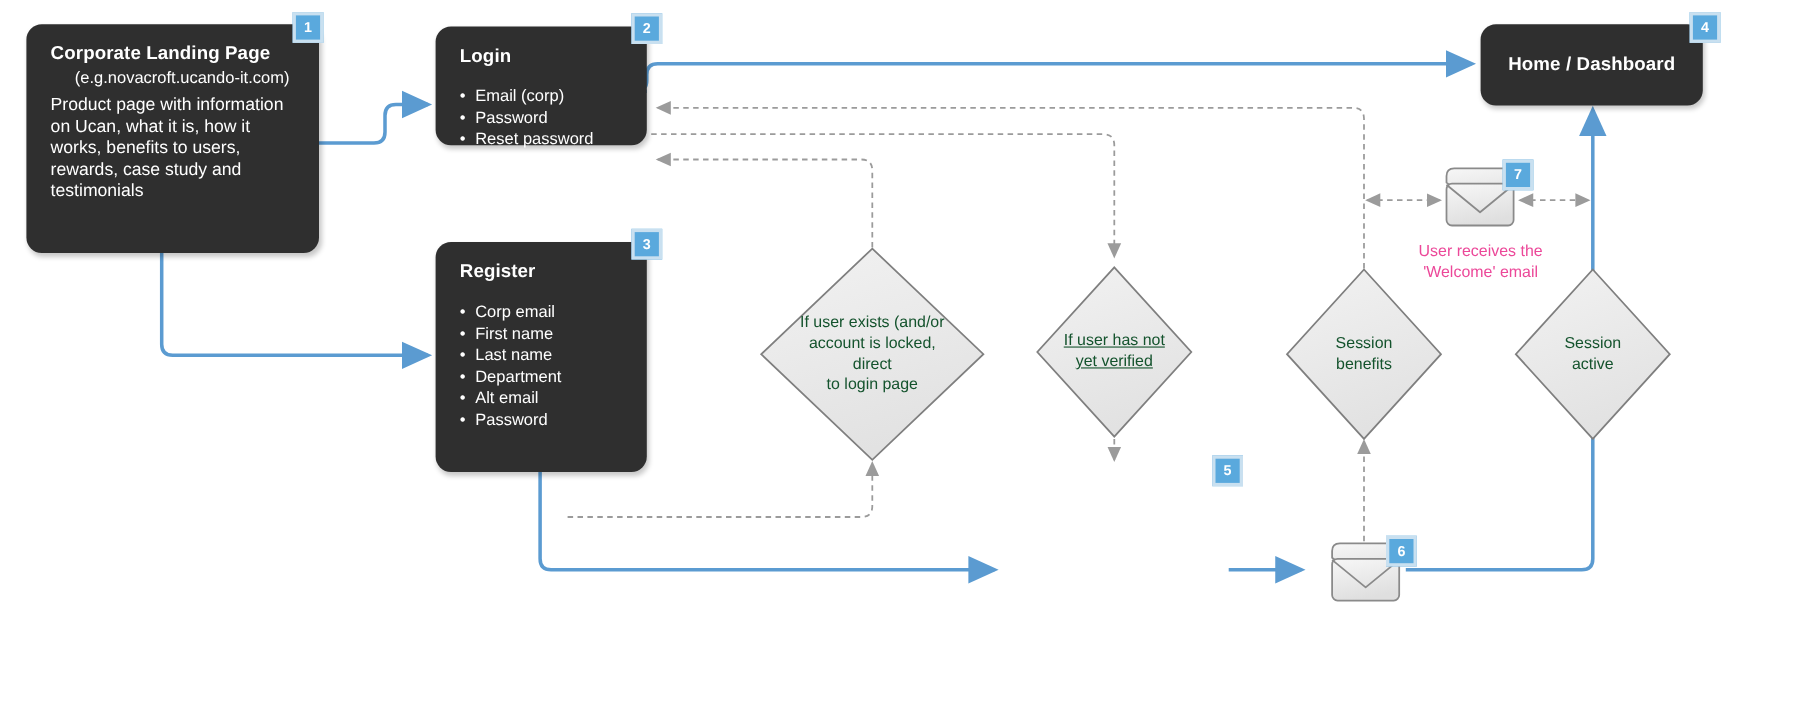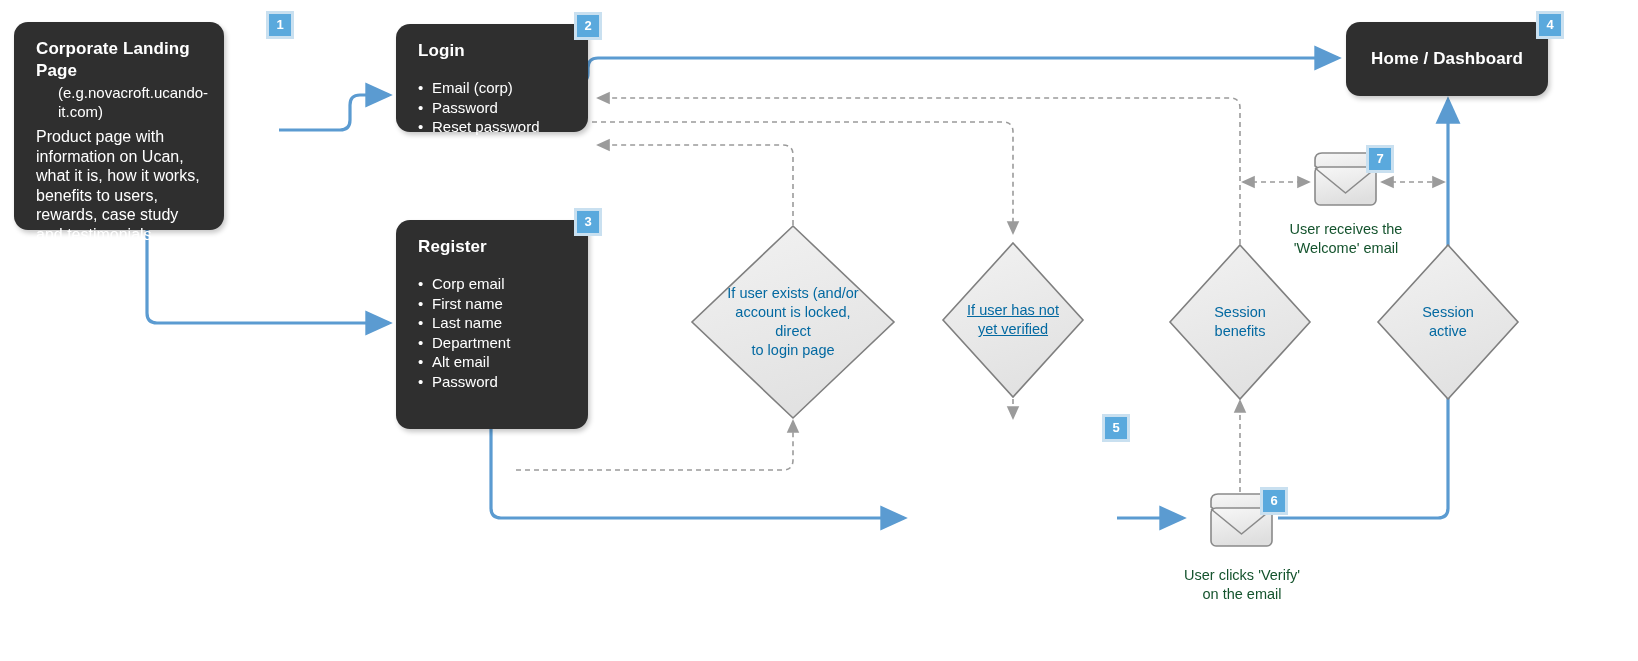--- a/index.html
+++ b/index.html
@@ -101,35 +101,35 @@
     left: 0;
     top: 0;
     width: 100%;
     height: 100%;
     display: flex;
     align-items: center;
     justify-content: center;
     text-align: center;
     font-size: 14.5px;
     line-height: 19px;
-    color: #0369a1;
+    color: #14532d;
     padding: 0 14%;
     box-sizing: border-box;
   }
   
   .envelope {
     position: absolute;
     z-index: 5;
   }
   .caption {
     position: absolute;
     text-align: center;
     font-size: 14.5px;
     line-height: 19px;
-    color: #14532d;
+    color: #ec4899;
     white-space: pre-line;
   }
 </style>
 </head>
 <body>
 
 <div id="canvas">
 
   <svg class="edges" viewBox="0 0 1638 661" xmlns="http://www.w3.org/2000/svg">
     <defs>
@@ -180,21 +180,21 @@
 
       <path d="M1013,399 L1013,418" marker-end="url(#arrowGray)"></path>
 
       <path d="M1240,492 L1240,401" marker-end="url(#arrowGray)"></path>
 
       <path d="M1243,182 L1309,182" marker-end="url(#arrowGray)" marker-start="url(#arrowGrayStart)"></path>
       <path d="M1382,182 L1444,182" marker-end="url(#arrowGray)" marker-start="url(#arrowGrayStart)"></path>
     </g>
   </svg>
 
-  <div class="node-box" style="left:14px; top:22px; width:210px; height:208px;">
+  <div class="node-box" style="left:24px; top:22px; width:266px; height:208px;">
     <div class="node-title">Corporate Landing Page</div>
     <div class="node-sub">(e.g.novacroft.ucando-it.com)</div>
     <div class="node-body">Product page with information on Ucan, what it is, how it works, benefits to users, rewards, case study and testimonials</div>
   </div>
   <div class="badge" style="left:266px; top:11px;">1</div>
 
   <div class="node-box" style="left:396px; top:24px; width:192px; height:108px;">
     <div class="node-title">Login</div>
     <ul class="node-list">
       <li>Email (corp)</li>
@@ -286,16 +286,14 @@
 'Welcome' email</div>
 
   <div class="envelope" style="left:1205px; top:489px; width:73px; height:62px;">
     <svg width="73" height="62" viewBox="0 0 73 62" xmlns="http://www.w3.org/2000/svg">
       <path d="M6,12 Q6,5 13,5 L60,5 Q67,5 67,12 L67,18 L36.5,40 L6,18 Z" fill="url(#eg)" stroke="#8a8a8a" stroke-width="1.6" stroke-linejoin="round"></path>
       <rect x="6" y="19" width="61" height="38" rx="5" ry="5" fill="url(#eg)" stroke="#8a8a8a" stroke-width="1.6"></rect>
       <path d="M6,20 L36.5,45 L67,20" fill="none" stroke="#8a8a8a" stroke-width="1.6" stroke-linejoin="round"></path>
     </svg>
   </div>
   <div class="badge" style="left:1260px; top:487px;">6</div>
-  <div class="caption" style="left:1152px; top:566px; width:180px;">User clicks 'Verify'
-on the email</div>
 
 </div>
 
 </body></html>

